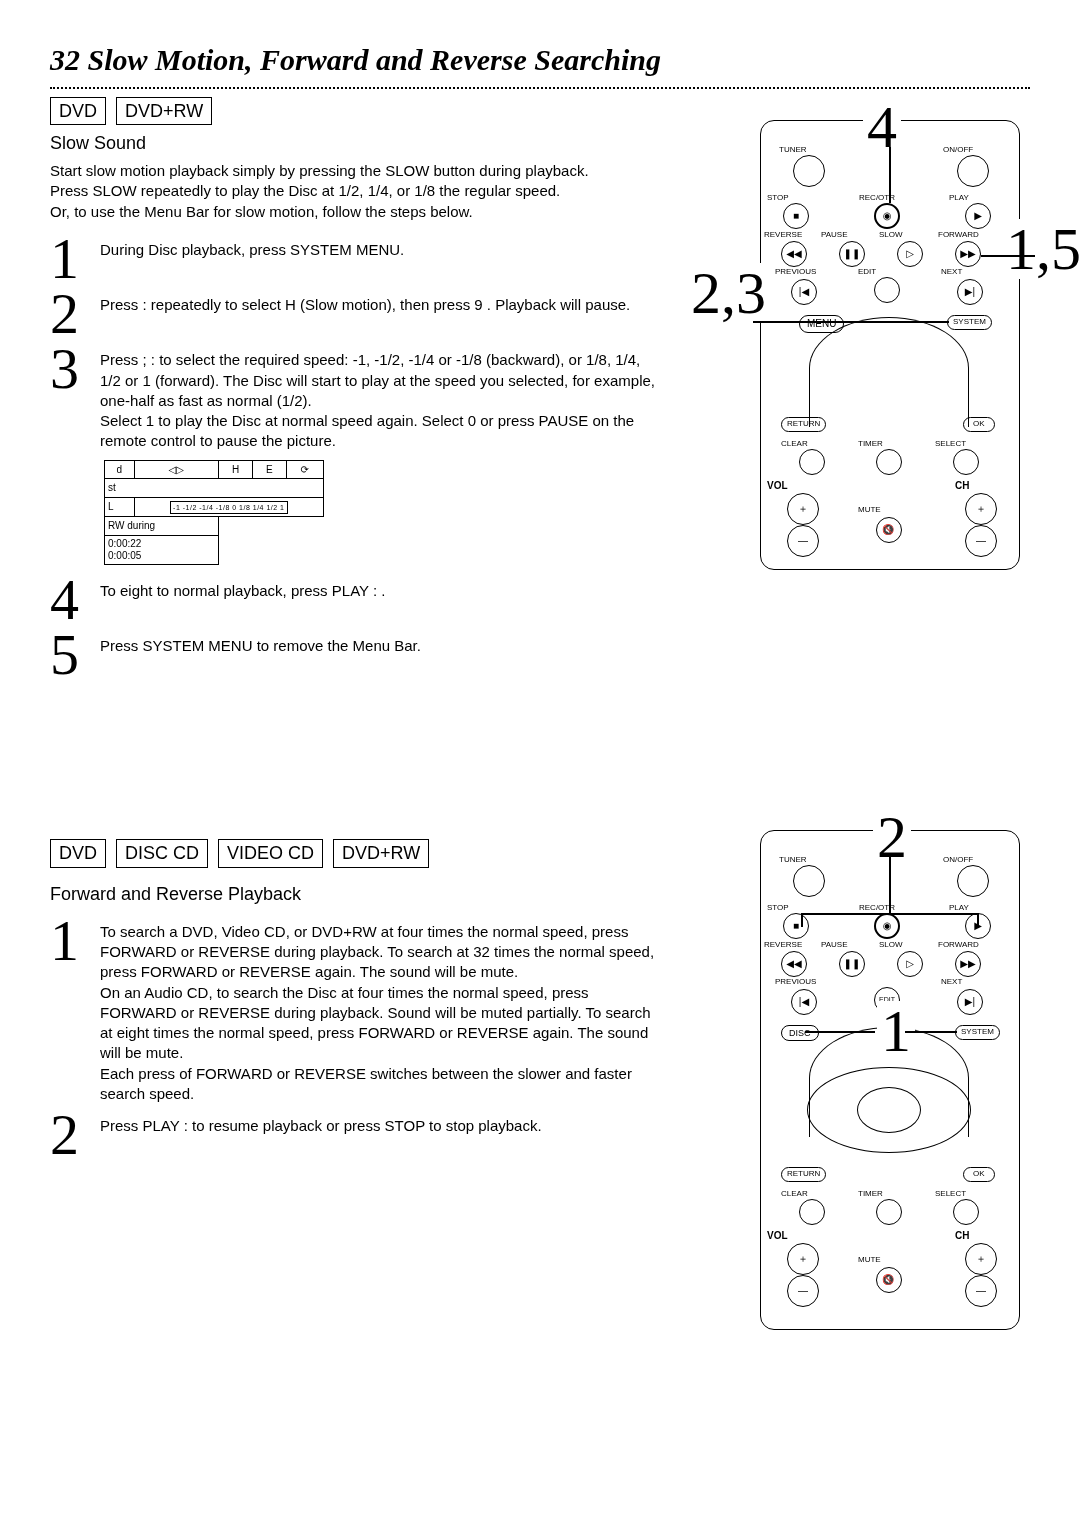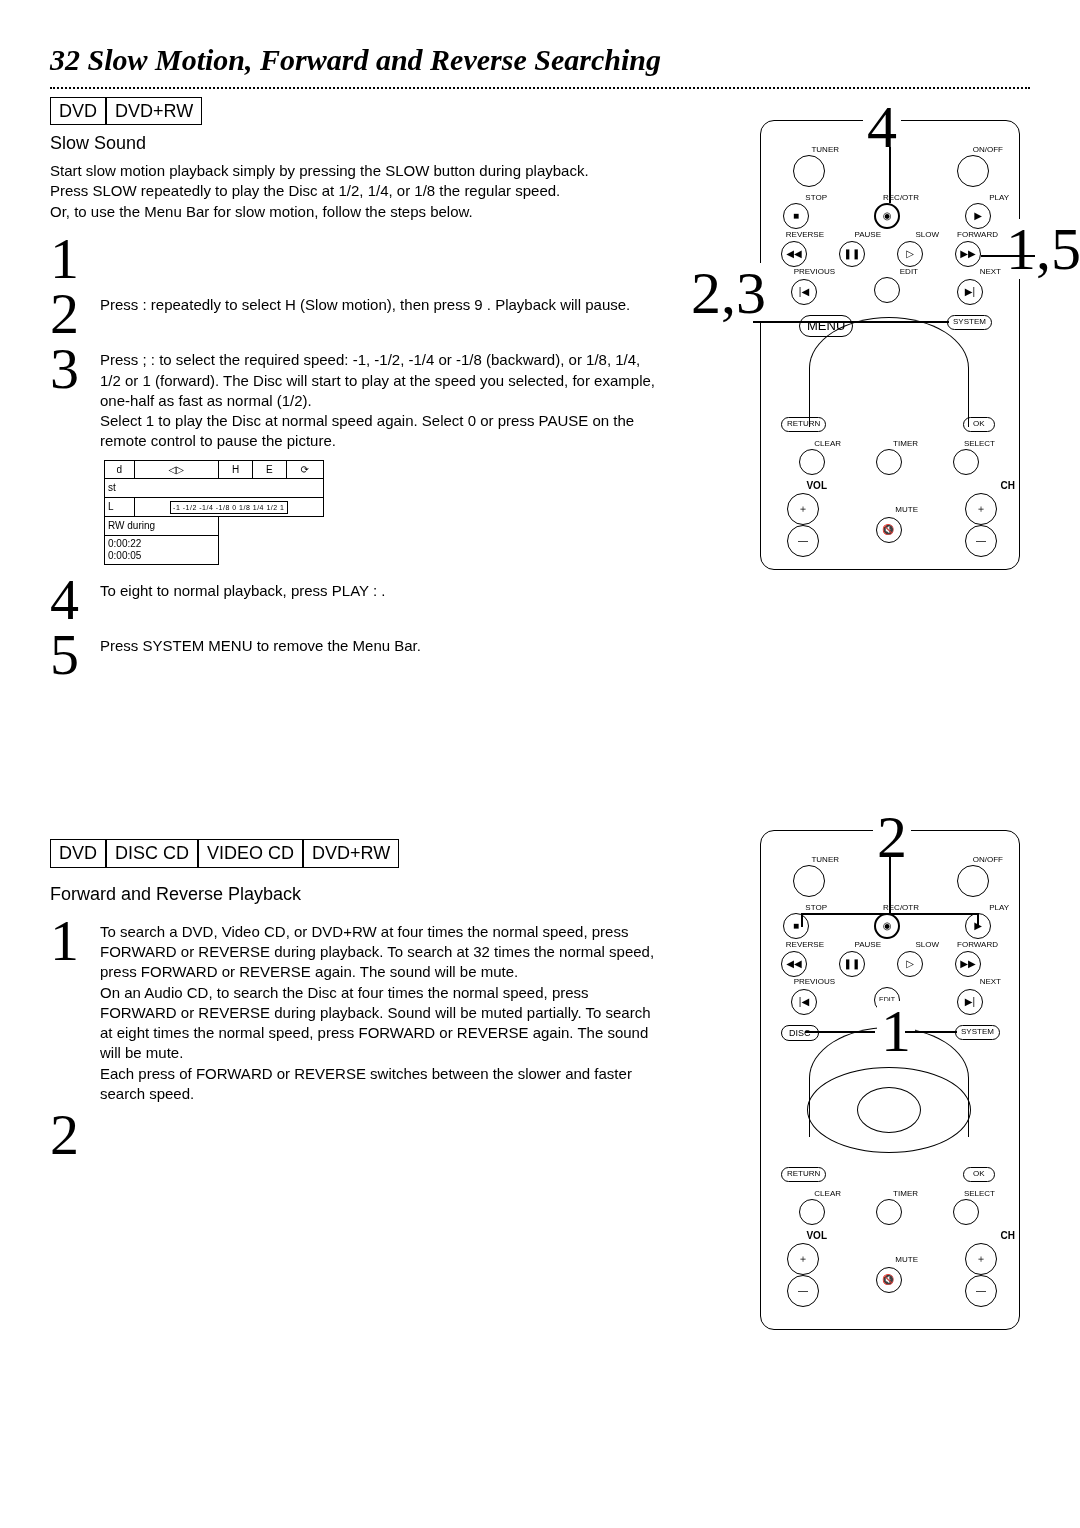--- a/index.html
+++ b/index.html
@@ -18,20 +18,21 @@
     font-style: italic;
     font-weight: bold;
     font-size: 30px;
     font-family: Georgia, "Times New Roman", serif;
     border-bottom: 2px dotted #000;
     padding-bottom: 6px;
     margin-bottom: 8px;
   }
   .format-row {
     display: flex;
+    gap: 10px;
     margin-bottom: 6px;
   }
   .format-box {
     border: 1px solid #000;
     padding: 1px 8px;
     font-size: 18px;
   }
   .subheading {
     font-size: 18px;
     margin-bottom: 6px;
@@ -116,21 +117,21 @@
     border-radius: 50%;
     background:#fff;
     display:flex; align-items:center; justify-content:center;
     font-size:10px;
   }
   .rbtn.big { width:32px; height:32px; }
   .rbtn.med { width:26px; height:26px; }
   .rlabel {
     position:absolute;
     font-size:8px;
-    text-align:right;
+    text-align:left;
     width:60px;
     transform:translateX(-50%);
   }
   .ring {
     position:absolute; border:1.4px solid #000; border-radius:50%;
   }
   
   .section2 { margin-top: 160px; }
   
   .top .r-tuner    { left:32px;  top:34px; }
@@ -138,21 +139,21 @@
   .top .r-stop     { left:22px;  top:82px; }
   .top .r-rec      { left:113px; top:82px; border-width:2px; }
   .top .r-play     { left:204px; top:82px; }
   .top .r-rev      { left:20px;  top:120px; }
   .top .r-pause    { left:78px;  top:120px; }
   .top .r-slow     { left:136px; top:120px; }
   .top .r-fwd      { left:194px; top:120px; }
   .top .r-prev     { left:30px;  top:158px; }
   .top .r-edit     { left:113px; top:156px; }
   .top .r-next     { left:196px; top:158px; }
-  .top .r-menu     { left:38px;  top:194px;  border:1.4px solid #000; border-radius:11px; padding:1px 7px; font-size:13px; position:absolute;}
+  .top .r-menu     { left:38px;  top:194px;  border:1.4px solid #000; border-radius:11px; padding:1px 7px; font-size:10px; position:absolute;}
   .top .r-system   { left:186px; top:194px;  border:1.4px solid #000; border-radius:11px; padding:1px 5px; font-size:8px; position:absolute;}
   .top .ring1      { left:48px;  top:196px; width:160px; height:110px; border-radius: 110px 110px 0 0 / 70px 70px 0 0; border-bottom:none;}
   .top .r-return   { left:20px;  top:296px;  border:1.4px solid #000; border-radius:11px; padding:1px 5px; font-size:8px; position:absolute;}
   .top .r-ok       { left:202px; top:296px;  border:1.4px solid #000; border-radius:11px; padding:1px 9px; font-size:8px; position:absolute;}
   .top .r-clear    { left:38px;  top:328px; }
   .top .r-timer    { left:115px; top:328px; }
   .top .r-select   { left:192px; top:328px; }
   .top .r-volplus  { left:26px;  top:372px; }
   .top .r-chplus   { left:204px; top:372px; }
   .top .r-mute     { left:115px; top:396px; }
@@ -236,20 +237,21 @@
     <div class="format-box">DVD</div>
     <div class="format-box">DVD+RW</div>
   </div>
   <div class="subheading">Slow Sound</div>
   <div class="intro" style="white-space:pre-line">Start slow motion playback simply by pressing the SLOW button during playback. Press SLOW repeatedly to play the Disc at 1/2, 1/4, or 1/8 the regular speed.
 Or, to use the Menu Bar for slow motion, follow the steps below.</div>
 
   <div class="steps">
     <div class="step">
       <div class="step-num">1</div>
+      <div class="step-body">During Disc playback, press SYSTEM MENU.</div>
     </div>
     <div class="step">
       <div class="step-num">2</div>
       <div class="step-body">Press : repeatedly to select  H  (Slow motion), then press 9 . Playback will pause.</div>
     </div>
     <div class="step">
       <div class="step-num">3</div>
       <div class="step-body" style="white-space:pre-line">Press ;  :  to select the required speed: -1, -1/2, -1/4 or -1/8 (backward), or 1/8, 1/4, 1/2 or 1 (forward).    The Disc will start to play at the speed you selected, for example, one-half as fast as normal (1/2).
 Select 1 to play the Disc at normal speed again. Select 0 or press PAUSE   on the remote control to pause the picture.</div>
     </div>
@@ -306,20 +308,21 @@
 
   <div class="steps">
     <div class="step">
       <div class="step-num">1</div>
       <div class="step-body" style="white-space:pre-line">To search a DVD, Video CD, or DVD+RW at four times the normal speed, press FORWARD        or REVERSE during playback.  To search at 32 times the normal speed, press FORWARD        or REVERSE       again. The sound will be mute.
 On an Audio CD, to search the Disc at four times the normal speed, press FORWARD       or REVERSE       during playback.  Sound will be muted partially. To search at eight times the normal speed, press FORWARD    or REVERSE      again.  The sound will be mute.
 Each press of FORWARD       or REVERSE      switches between the slower and faster search speed.</div>
     </div>
     <div class="step">
       <div class="step-num">2</div>
+      <div class="step-body">Press PLAY :  to resume playback or press STOP       to stop playback.</div>
     </div>
   </div>
 </div>
 
 <div class="remote top">
 
   <div class="rlabel lb-tuner">TUNER</div>
   <div class="rlabel lb-onoff">ON/OFF</div>
   <div class="rbtn big r-tuner"></div>
   <div class="rbtn big r-onoff"></div>

